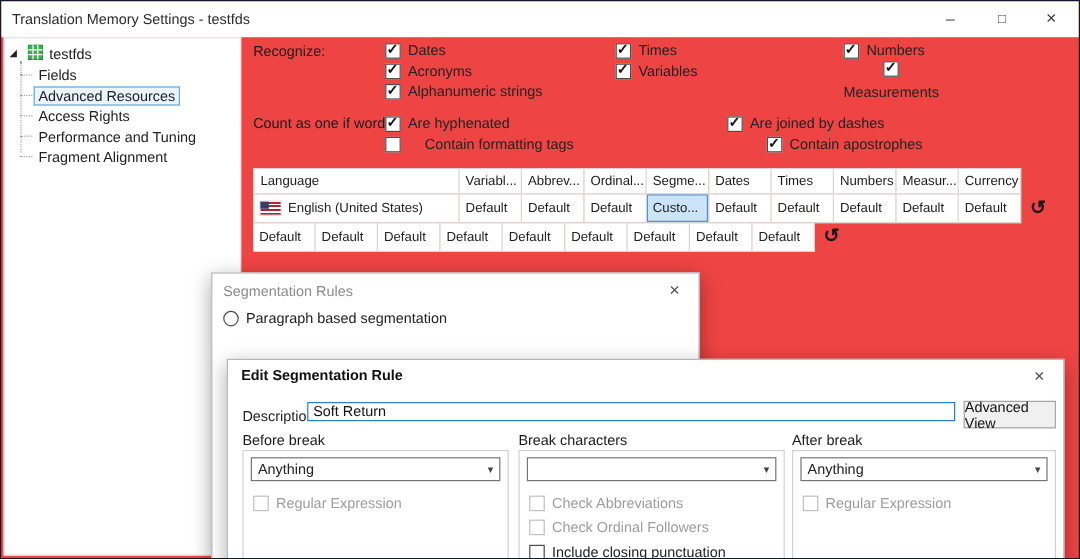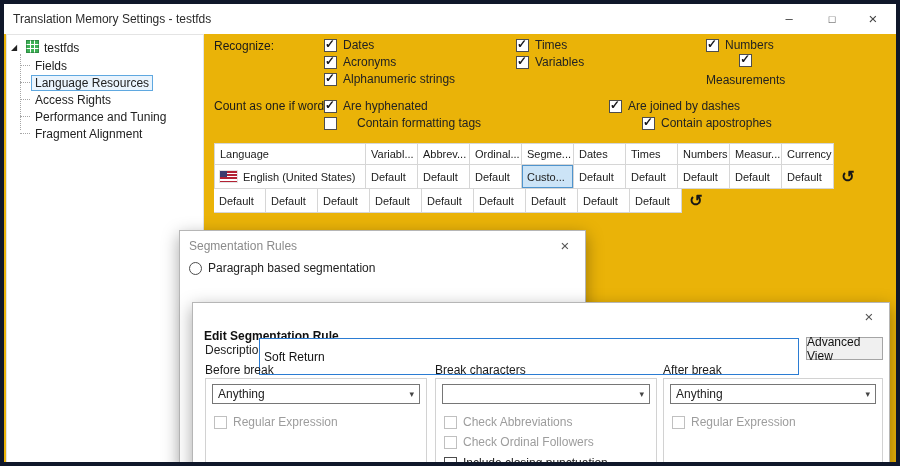--- a/index.html
+++ b/index.html
@@ -1,18 +1,18 @@
 <!DOCTYPE html>
 <html><head>
 <meta charset="utf-8">
 <style>
   * { margin:0; padding:0; box-sizing:border-box; }
   html,body { width:900px; height:466px; overflow:hidden; }
   body { font-family:"Liberation Sans", sans-serif; font-size:12px; color:#222; background:#fff; }
-  #app { position:relative; width:900px; height:466px; background:#eab308; border:4px solid #0f172a; overflow:hidden; }
+  #app { position:relative; width:900px; height:466px; background:#ef4444; border:1px solid #0f172a; overflow:hidden; }
 
   
   .titlebar { position:absolute; top:0; left:0; right:0; height:30px; background:#fff; }
   .titlebar .title { position:absolute; left:9px; top:0; line-height:30px; color:#2b2b2b; font-size:12px; white-space:nowrap; }
   .winbtn { position:absolute; top:0; width:42px; height:30px; text-align:center; line-height:30px; color:#444; cursor:default; }
   .winbtn.min { right:86px; font-size:13px; }
   .winbtn.max { right:43px; font-size:11px; }
   .winbtn.close { right:2px; font-size:15px; }
 
   
@@ -38,45 +38,45 @@
   .radio.checked .rbox::after { content:""; position:absolute; left:3px; top:3px; width:5px; height:5px; border-radius:50%; background:#111; }
 
   .flabel { position:absolute; color:#1a1a1a; white-space:nowrap; }
 
   
   .grid { position:absolute; left:210px; top:139px; display:flex; flex-direction:column; font-size:11px; }
   .grow { display:flex; }
   .gcell { border-right:1px solid #d6d6d6; border-bottom:1px solid #d6d6d6; padding:0 5px; display:flex; align-items:center; background:#fff; overflow:hidden; white-space:nowrap; }
   .grow.head .gcell { border-top:1px solid #d6d6d6; height:22px; color:#1a1a1a; }
   .grow.body .gcell { height:24px; }
-  .gcell.c0 { width:152px; border-left:1px solid #d6d6d6; gap:6px; }
+  .gcell.c0 { width:172px; border-left:1px solid #d6d6d6; gap:6px; }
   .gcell.cn { width:52px; }
   .gcell.sel { background:#cce4f7; box-shadow:inset 0 0 0 1px #4f94cd; }
   .resetcell { width:28px; display:flex; align-items:center; justify-content:center; }
   .reset-icon { font-size:16px; font-weight:bold; color:#161616; line-height:1; }
 
   .flag { width:17px; height:11px; flex:0 0 17px; position:relative; outline:1px solid #e3e3e3; }
   .flag.us { background:repeating-linear-gradient(#b22234 0 1.6px, #fff 1.6px 3.2px); }
   .flag.us::after { content:""; position:absolute; left:0; top:0; width:7px; height:6px; background:#3c3b6e; }
   .flag.de { background:linear-gradient(#000 0 33%, #d00 33% 66%, #ffce00 66% 100%); }
 
   
   .dialog { position:absolute; background:#fff; border:1px solid #b6b6b6; box-shadow:0 5px 16px rgba(0,0,0,0.35); }
   .dlg-close { position:absolute; right:0; top:0; width:40px; text-align:center; color:#555; font-size:15px; }
 
   #seg-dialog { left:175px; top:226px; width:407px; height:240px; z-index:10; }
   #seg-dialog .dlg-t { position:absolute; left:9px; top:0; line-height:30px; color:#8b8b8b; }
   #seg-dialog .dlg-close { height:30px; line-height:30px; }
 
   #edit-dialog { left:188px; top:298px; width:698px; height:200px; z-index:20; }
-  #edit-dialog .dlg-t { position:absolute; left:11px; top:0; line-height:27px; color:#101010; font-weight:bold;margin-top:20px; }
+  #edit-dialog .dlg-t { position:absolute; left:11px; top:0; line-height:27px; color:#101010; font-weight:bold; }
   #edit-dialog .dlg-close { height:27px; line-height:27px; }
 
   .desc-label { position:absolute; left:12px; top:40px; }
-  .desc-input { position:absolute; left:66px; top:35px; width:540px; height:37px; border:1px solid #2b7cd3; background:#fff; padding:0 4px; font-family:"Liberation Sans", sans-serif; font-size:12px; color:#111; }
+  .desc-input { position:absolute; left:66px; top:35px; width:540px; height:16px; border:1px solid #2b7cd3; background:#fff; padding:0 4px; font-family:"Liberation Sans", sans-serif; font-size:12px; color:#111; }
   .adv-btn { position:absolute; left:613px; top:34px; width:77px; height:23px; border:1px solid #a5a5a5; background:#f0f0f0; display:flex; align-items:center; justify-content:center; color:#111; }
 
   .group-label { position:absolute; top:60px; color:#1a1a1a; }
   .group-box { position:absolute; top:75px; height:130px; border:1px solid #d2d2d2; background:#fff; }
   .gl0, .gb0 { left:12px; }  .gb0 { width:222px; }
   .gl1, .gb1 { left:242px; } .gb1 { width:222px; }
   .gl2, .gb2 { left:470px; } .gb2 { width:220px; }
   .combo { position:absolute; left:6px; right:6px; top:5px; height:20px; border:1px solid #767676; background:#fff; display:flex; align-items:center; padding:0 18px 0 5px; }
   .combo .chev { position:absolute; right:5px; top:4px; color:#444; font-size:9px; }
   .gb-cb { left:8px; }
@@ -103,21 +103,21 @@
             <line x1="4.5" y1="0.5" x2="4.5" y2="12.5" stroke="#fff"></line>
             <line x1="8.5" y1="0.5" x2="8.5" y2="12.5" stroke="#fff"></line>
           </svg></span>
       <span class="tree-label">testfds</span>
     </div>
     <div class="tree-children">
       <div class="tree-item">
           <span class="lbl">Fields</span>
         </div>
       <div class="tree-item selected">
-          <span class="lbl">Language Resources</span>
+          <span class="lbl">Advanced Resources</span>
         </div>
       <div class="tree-item">
           <span class="lbl">Access Rights</span>
         </div>
       <div class="tree-item">
           <span class="lbl">Performance and Tuning</span>
         </div>
       <div class="tree-item">
           <span class="lbl">Fragment Alignment</span>
         </div>

